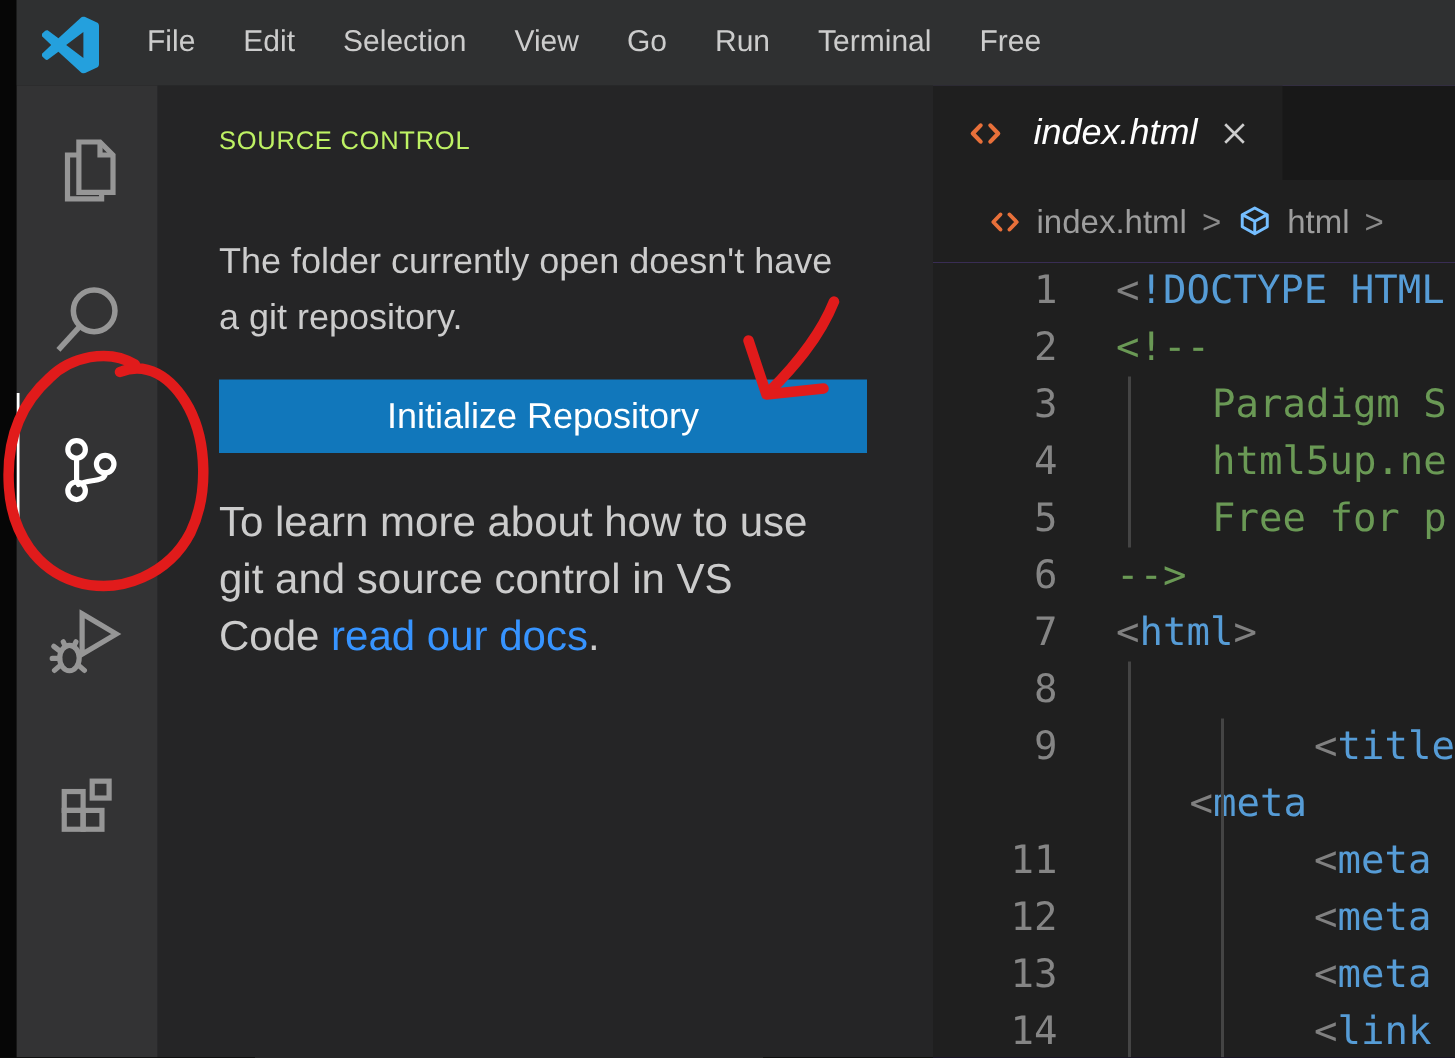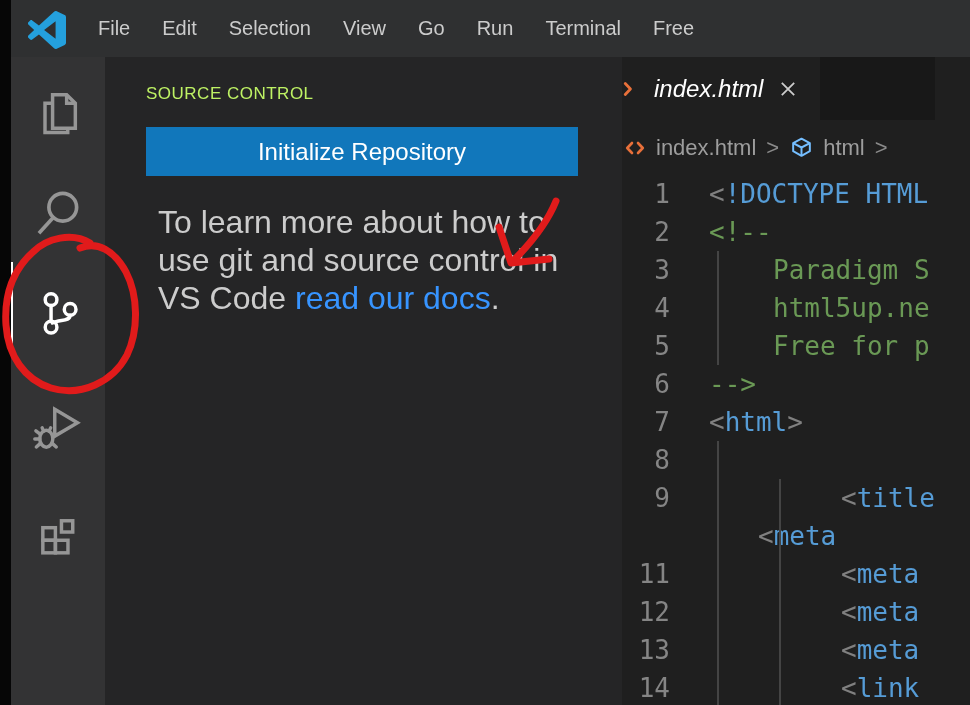--- a/index.html
+++ b/index.html
@@ -22,25 +22,25 @@
   .ab-icon svg{width:52px;height:52px;display:block;}
   .active-indicator{position:absolute;left:0;top:205px;width:2px;height:95px;background:#ffffff;}
 
   
   .sidebar{position:absolute;left:105px;top:57px;width:517px;height:648px;background:#252526;
            padding:27px 0 0 41px;box-sizing:border-box;z-index:1;}
   .sidebar-title{font-size:17px;color:#bef264;letter-spacing:.5px;}
   .sc-message{width:412px;font-size:24px;line-height:37px;color:#cccccc;margin:52px 0 0 0;}
   .init-btn{display:block;width:432px;height:49px;margin-top:23px;background:#1177bb;color:#ffffff;
             font-size:24px;border:none;font-family:inherit;cursor:pointer;}
-  .sc-docs{width:412px;font-size:32px;line-height:38px;color:#cccccc;margin:27px 0 0 12px;}
+  .sc-docs{width:412px;font-size:28px;line-height:38px;color:#cccccc;margin:27px 0 0 0;}
   .sc-docs a{color:#3794ff;text-decoration:none;cursor:pointer;}
 
   
-  .editor{position:absolute;left:587px;top:57px;width:348px;height:648px;background:#8b5cf6;}
+  .editor{position:absolute;left:622px;top:57px;width:348px;height:648px;background:#8b5cf6;}
   .tabbar{position:absolute;left:0;top:0;width:348px;height:63px;background:#181818;}
   .tab{position:absolute;left:0;top:0;width:233px;height:63px;background:#1f1f1f;display:flex;
        align-items:center;padding-left:22px;box-sizing:border-box;cursor:pointer;}
   .tab-label{font-size:24px;font-style:italic;color:#ffffff;margin:0 14px 0 10px;white-space:nowrap;}
   .breadcrumb{position:absolute;left:0;top:63px;width:348px;height:55px;background:#1f1f1f;
               display:flex;align-items:center;padding-left:36px;box-sizing:border-box;
               color:#9d9d9d;font-size:22px;white-space:nowrap;}
   .bc-item{cursor:pointer;}
   .bc-sep{margin:0 10px;color:#8a8a8a;}
   .bc-icon{margin-right:9px;display:flex;align-items:center;}
@@ -125,20 +125,21 @@
         <rect x="5" y="11.4" width="5.8" height="5.8"></rect>
         <rect x="5" y="17.2" width="5.8" height="5.8"></rect>
         <rect x="10.8" y="17.2" width="5.8" height="5.8"></rect>
         <rect x="13.6" y="8.2" width="5.2" height="5.2"></rect>
       </svg>
     </div>
   </div>
 
   <div class="sidebar">
     <div class="sidebar-title">SOURCE CONTROL</div>
+    <p class="sc-message">The folder currently open doesn't have a git repository.</p>
     <button class="init-btn">Initialize Repository</button>
     <p class="sc-docs"><span>To learn more about how to use git and source control in VS Code </span><a>read our docs</a><span>.</span></p>
   </div>
 
   <div class="editor">
     <div class="tabbar">
       <div class="tab">
         <span class="bc-icon">
           <svg width="26" height="26" viewBox="0 0 24 24" fill="none" stroke="#e8703a" stroke-width="2.6" stroke-linecap="round" stroke-linejoin="round">
             <path d="M9 7 4.2 12 9 17"></path>

